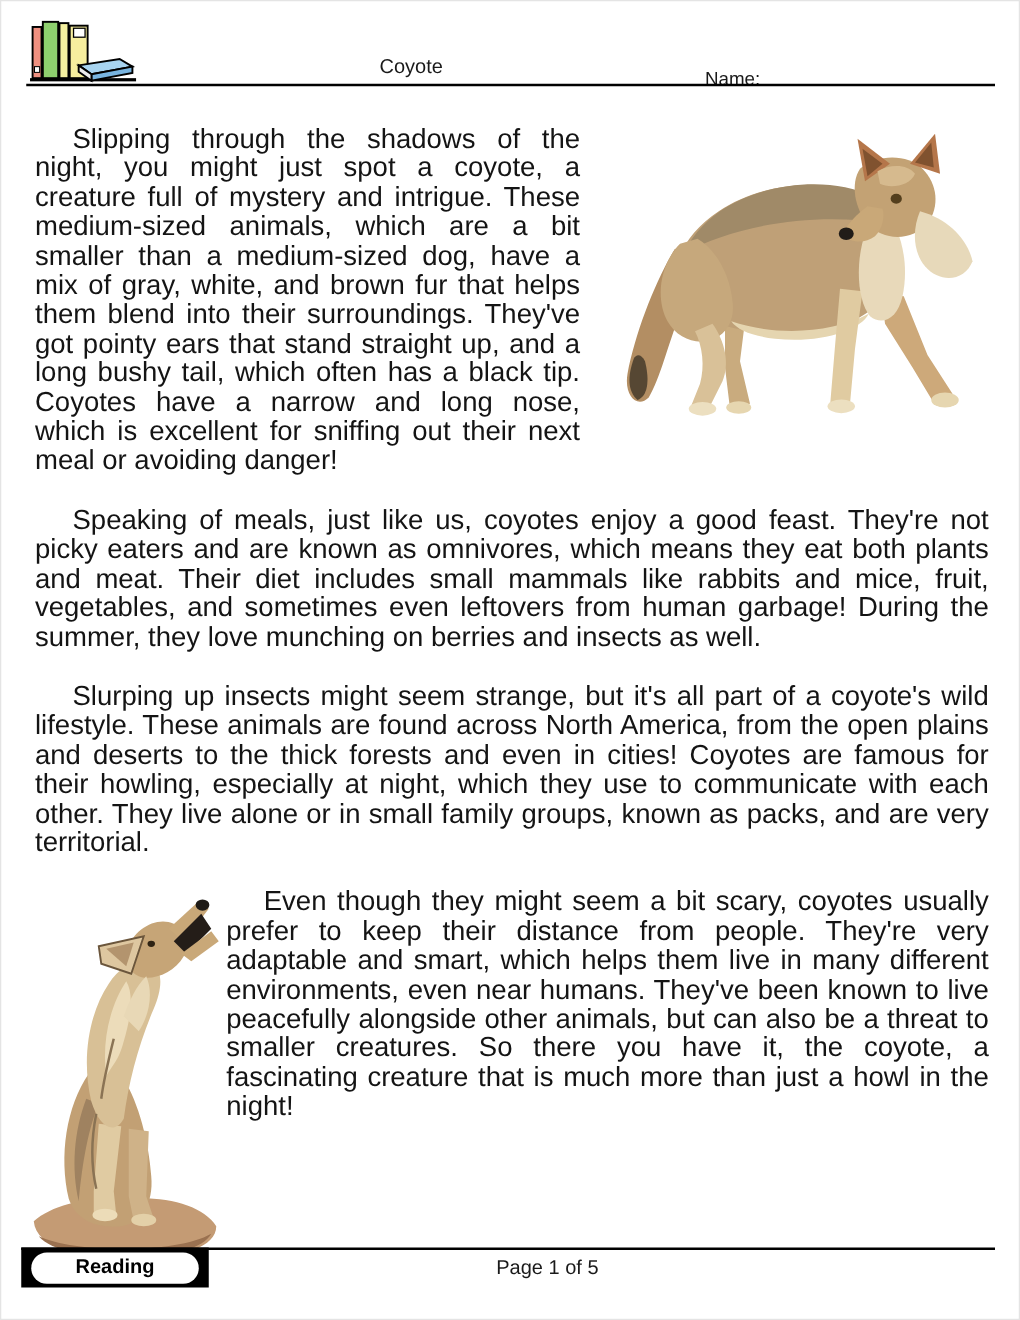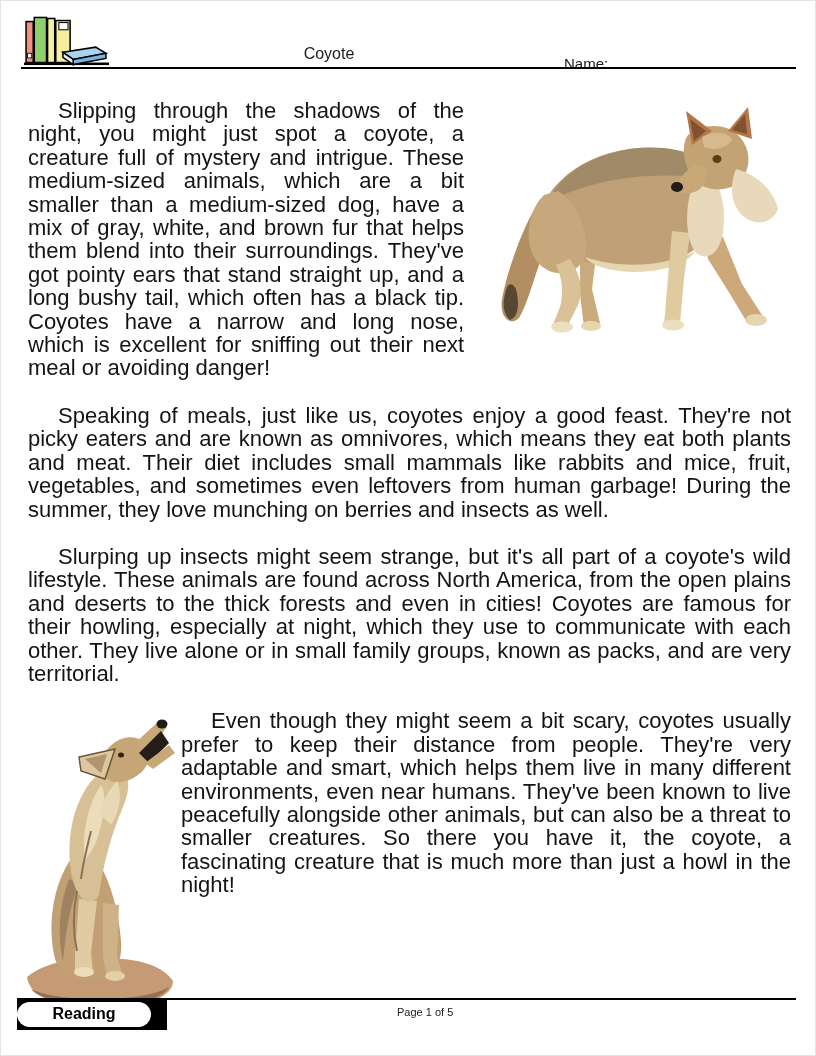--- a/index.html
+++ b/index.html
@@ -56,34 +56,34 @@
   .img-right svg, .img-left svg { display:block; }
 
   
   .footer-rule {
     position:absolute; top:997px; left:16px; width:779px; height:2px;
     background:#000;
   }
   .category-badge {
     position:absolute; left:16px; top:997px; width:150px; height:32px;
     background:#000;
-    display:flex; align-items:center; justify-content:flex-start;
+    display:flex; align-items:center; justify-content:center;
   }
   .badge-pill {
     width:134px; height:25px; background:#fff; border-radius:13px;
     display:flex; align-items:center; justify-content:center;
     font-size:16px; font-weight:bold; color:#000;
   }
   .website {
     position:absolute; left:173px; top:1008px;
     font-size:13.5px; color:#a21caf;margin-top:48px;
   }
   .page-info {
     position:absolute; left:396px; top:1005px;
-    font-size:11px; color:#1a1a1a;
+    font-size:16px; color:#1a1a1a;
   }
 </style>
 </head>
 <body>
 
 <div class="page">
 
   <svg class="logo" viewBox="0 0 84 52">
     <rect x="1" y="48" width="83" height="2.5" fill="#000"></rect>
     <rect x="3" y="8" width="7" height="40" fill="#f09080" stroke="#000" stroke-width="1.5"></rect>

